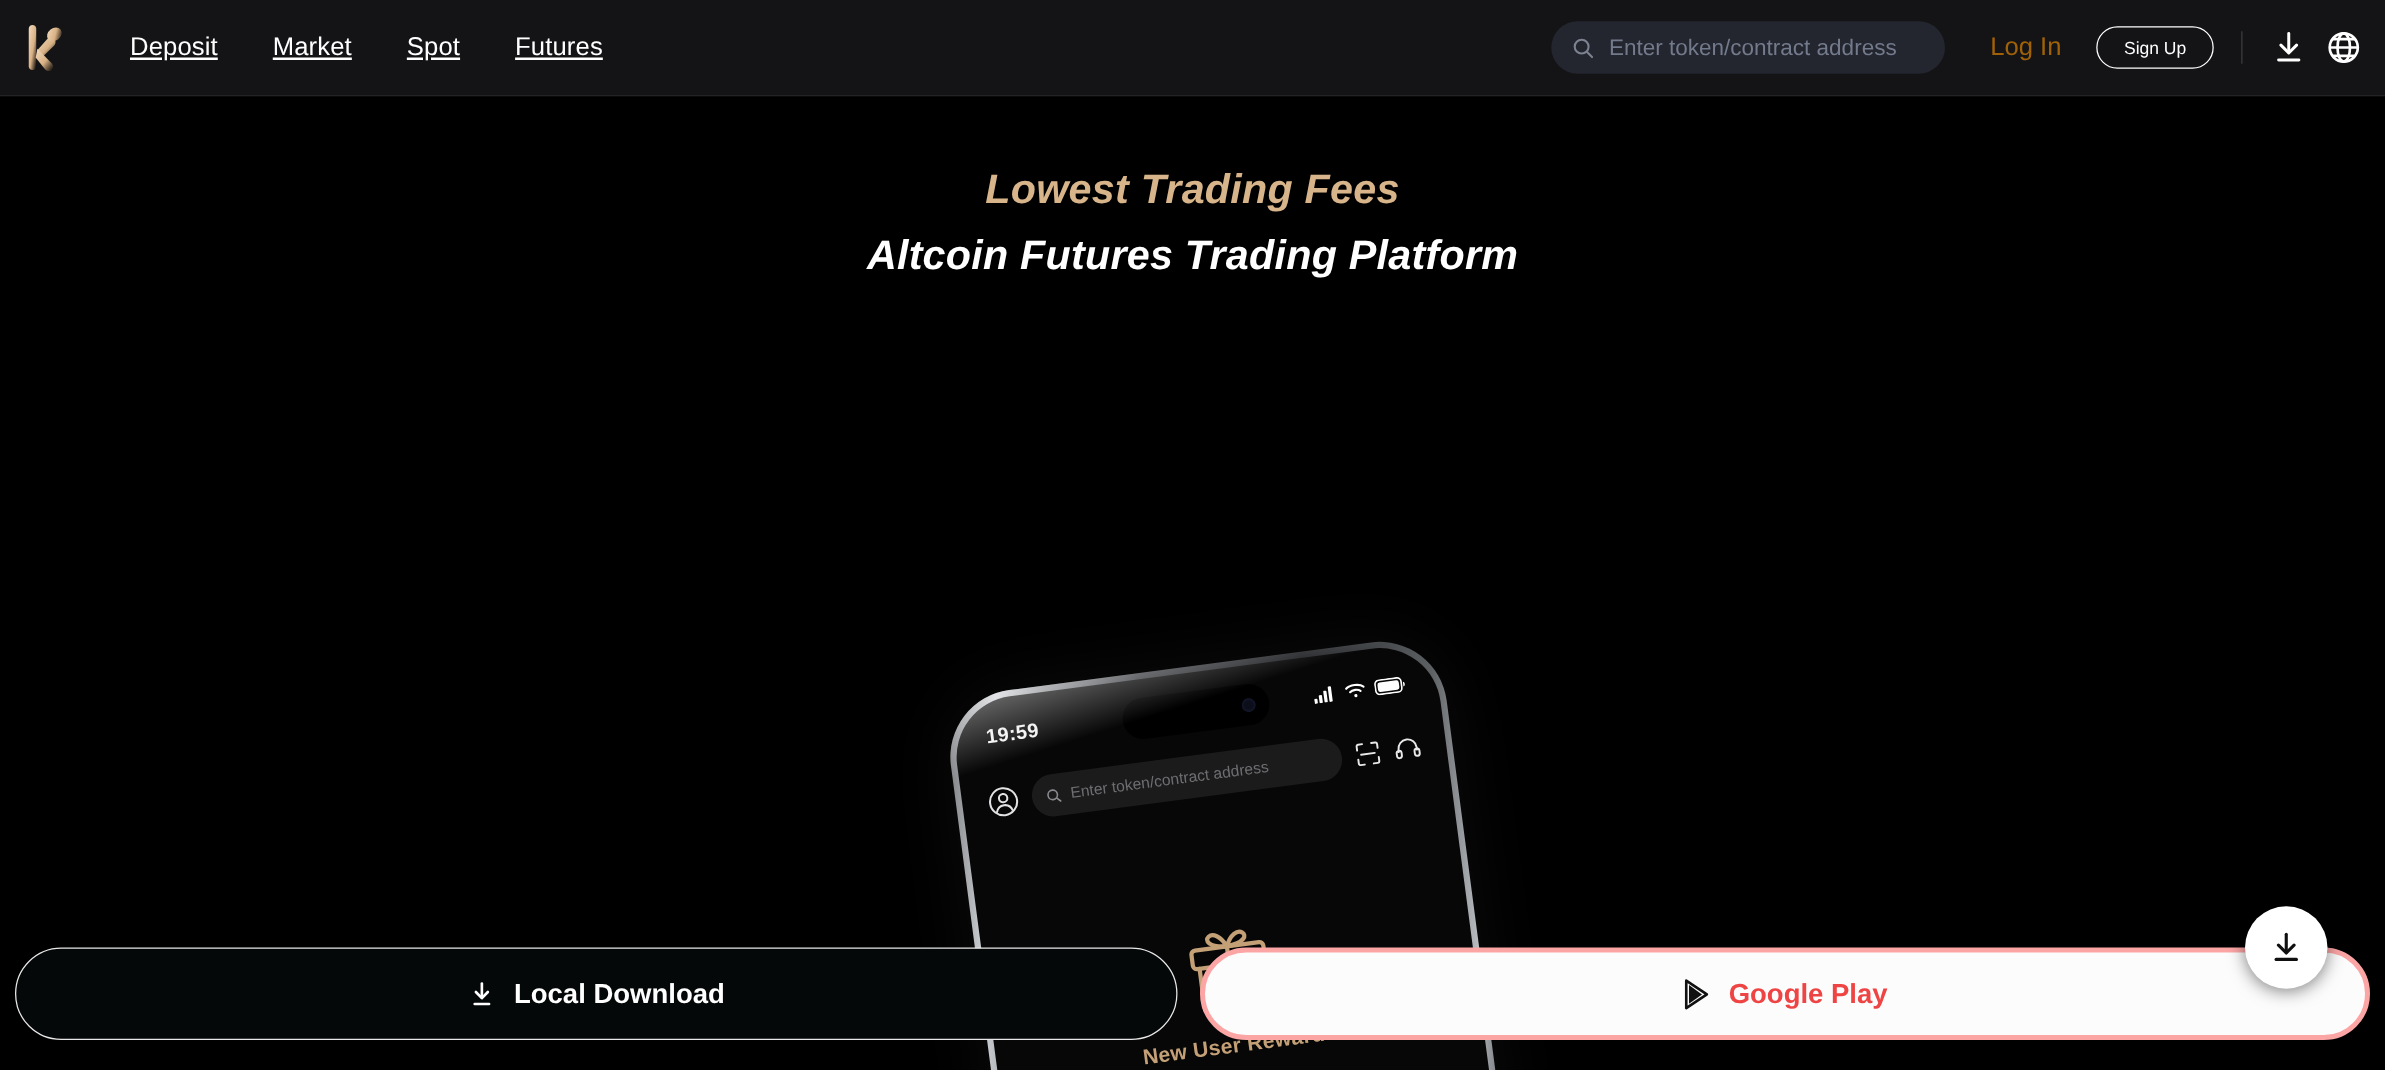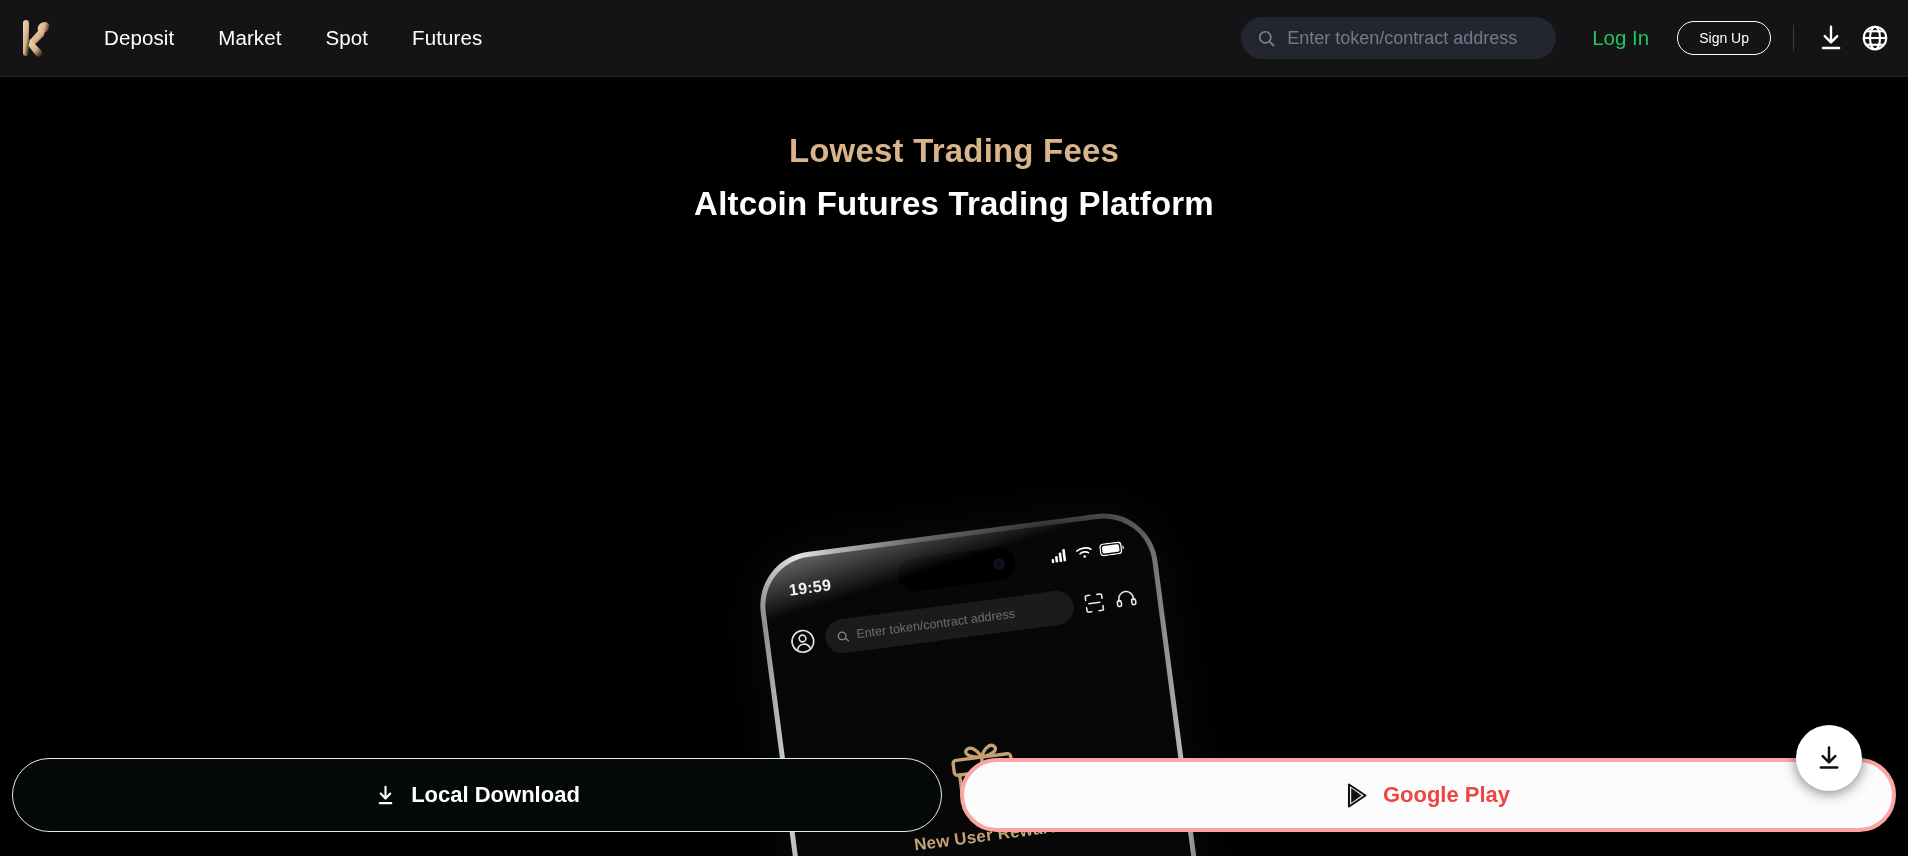--- a/index.html
+++ b/index.html
@@ -53,20 +53,21 @@
     color: #FFFFFF;
     font-size: 20.5px;
     font-weight: 400;
     letter-spacing: .1px;
     padding: 0 22px;
     height: 100%;
     display: flex;
     align-items: center;
     cursor: pointer;
     white-space: nowrap;
+    text-decoration: underline;
   }
   .nav-caret {
     display: inline-block;
     margin-left: 7px;
     width: 0; height: 0;
     border-left: 5px solid transparent;
     border-right: 5px solid transparent;
     border-top: 6px solid #FFFFFF;
     position: relative;
     top: 2px;
@@ -97,21 +98,21 @@
     border: none;
     outline: none;
     margin-left: 11px;
     color: #D9DDE6;
     font-family: "Liberation Sans", sans-serif;
     font-size: 18px;
   }
   #search-input::placeholder { color: #737A8C; }
 
   #login-btn {
-    color: #22c55e;
+    color: #a16207;
     font-size: 20.5px;
     margin-left: 26px;
     padding: 6px 10px;
     cursor: pointer;
     white-space: nowrap;
     background: none; border: none;
     font-family: "Liberation Sans", sans-serif;
   }
   #signup-btn {
     margin-left: 18px;
@@ -150,20 +151,21 @@
     overflow: hidden;
   }
 
   #headline-wrap {
     position: absolute;
     top: 52px;
     left: 0;
     width: 1908px;
     text-align: center;
     pointer-events: none;
+    font-style: italic;
   }
   #headline-1 {
     color: #D7B48A;
     font-size: 33px;
     font-weight: 700;
     letter-spacing: .2px;
     line-height: 44px;
   }
   #headline-2 {
     color: #FFFFFF;

